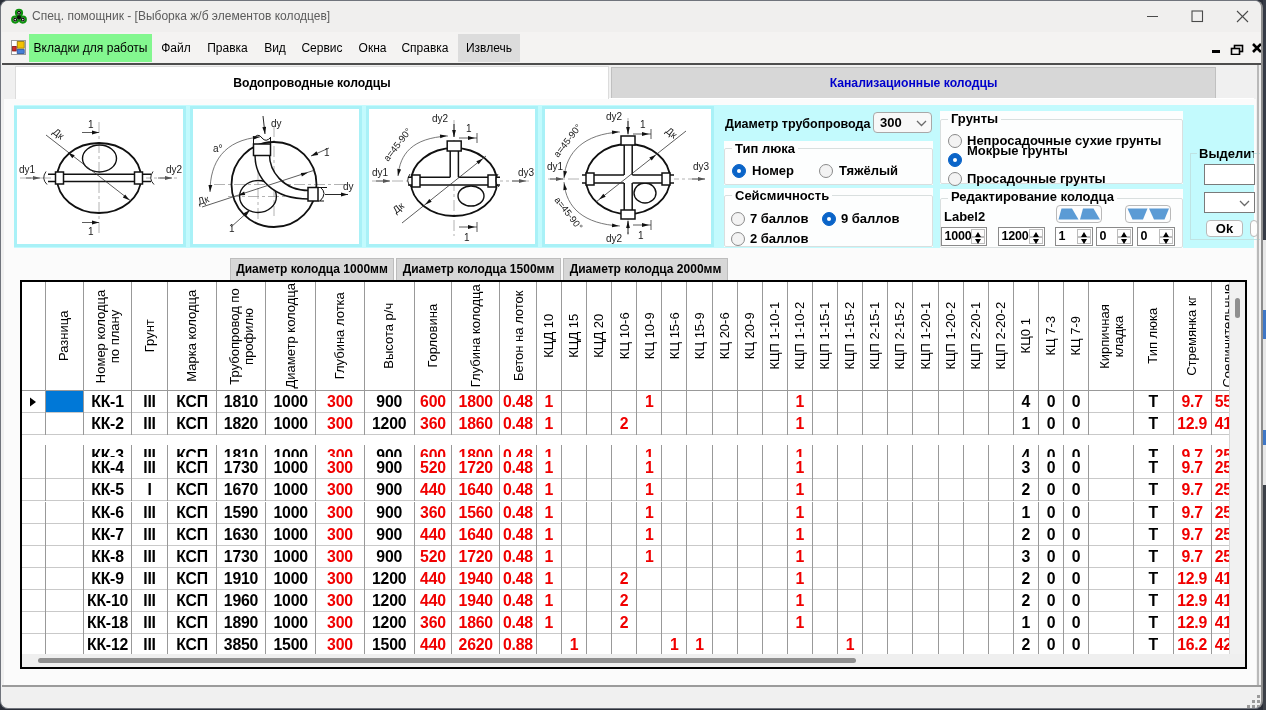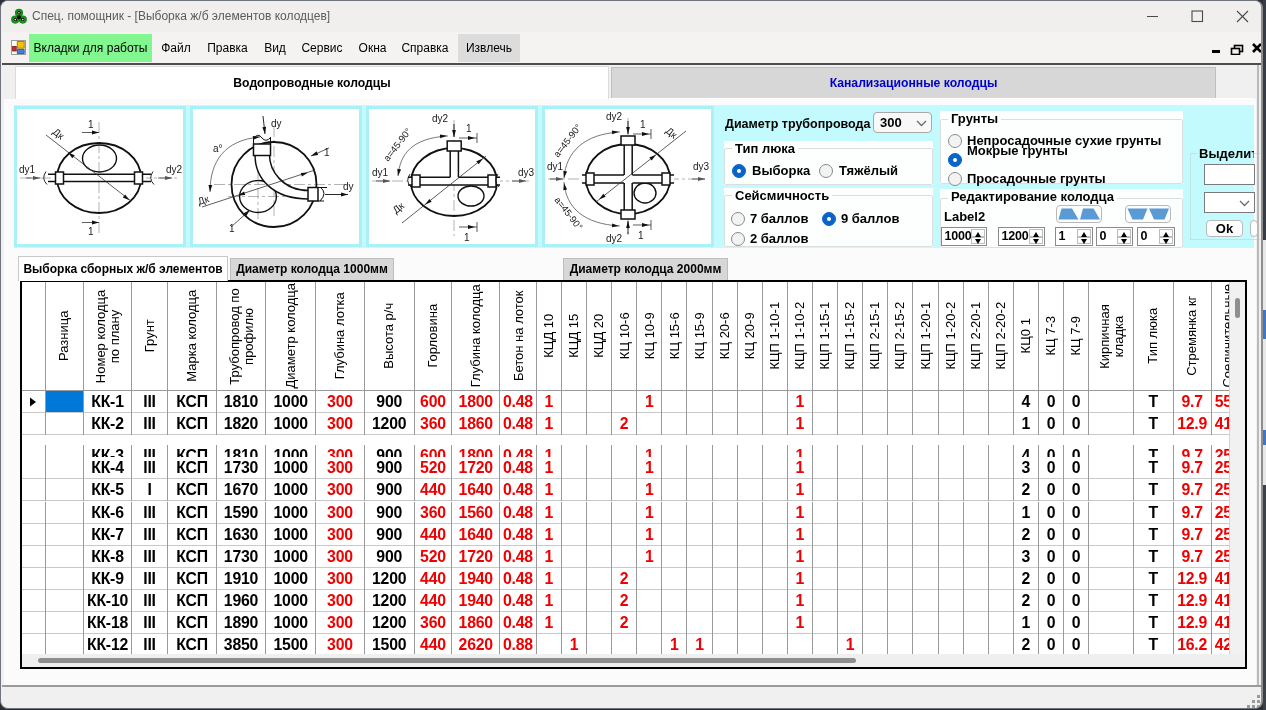--- a/index.html
+++ b/index.html
@@ -266,21 +266,21 @@
 <div class="abs" style="left:6px;top:2px;font-weight:bold;font-size:13px">300</div>
 <svg class="abs" style="right:4px;top:7px" width="11" height="7" viewBox="0 0 11 7">
         <path d="M 1 1 L 5.5 5.5 L 10 1" fill="none" stroke="#6a6a6a" stroke-width="1.3"></path>
       </svg>
 </div>
 <div class="gbx" style="left:723px;top:140px;width:209px;height:44px">
       <div class="bd" style="top:7px"></div>
       <div class="lb" style="left:8px;top:0;background:#fdfefe;padding:0 3px">Тип люка</div>
     </div>
 <div class="radio sel" style="left:731px;top:163px"></div>
-    <div class="rlab" style="left:751px;top:162px">Выборка</div>
+    <div class="rlab" style="left:751px;top:162px">Номер</div>
 <div class="radio" style="left:818px;top:163px"></div>
     <div class="rlab" style="left:838px;top:162px">Тяжёлый</div>
 <div class="gbx" style="left:723px;top:187px;width:209px;height:59px">
       <div class="bd" style="top:7px"></div>
       <div class="lb" style="left:8px;top:0;background:#fdfefe;padding:0 3px">Сейсмичность</div>
     </div>
 <div class="radio" style="left:730px;top:211px"></div>
     <div class="rlab" style="left:749px;top:210px">7 баллов</div>
 <div class="radio sel" style="left:821px;top:211px"></div>
     <div class="rlab" style="left:840px;top:210px">9 баллов</div>
@@ -371,22 +371,22 @@
 <div class="abs" style="left:1189px;top:152px;width:70px;height:87px;border:1px solid #bfe3e3;border-right:none"></div>
 <div class="abs" style="left:1196px;top:145px;width:57px;overflow:hidden;font-weight:bold;font-size:13px;background:#c3fafd;padding:0 2px;white-space:nowrap">Выделить</div>
 <div class="abs" style="left:1203px;top:163px;width:51px;height:21px;background:#fff;border:1px solid #7a7a7a"></div>
 <div class="abs" style="left:1203px;top:191px;width:51px;height:21px;background:#fff;border:1px solid #7a7a7a">
 <svg class="abs" style="right:4px;top:7px" width="11" height="7" viewBox="0 0 11 7">
         <path d="M 1 1 L 5.5 5.5 L 10 1" fill="none" stroke="#6a6a6a" stroke-width="1.3"></path>
       </svg>
     </div>
 <div class="btn" style="left:1205px;top:219px;width:37px;height:17px;text-align:center;font-weight:bold;font-size:13px;line-height:15px">Ok</div>
 <div class="btn" style="left:1249px;top:219px;width:8px;height:17px"></div>
-<div class="tab2" style="left:17px;top:255px;width:210px;height:25px;background:#fff;border:1px solid #c8c8c8;border-bottom:none;line-height:24px;z-index:2">Выборка сборных ж/б элементов</div>
 <div class="tab2" style="left:229px;top:257px;width:164px;height:23px;background:#d7d7d7;border:1px solid #bdbdbd;border-bottom:none;line-height:21px">Диаметр колодца 1000мм</div>
+<div class="tab2" style="left:395px;top:257px;width:165px;height:23px;background:#d7d7d7;border:1px solid #bdbdbd;border-bottom:none;line-height:21px">Диаметр колодца 1500мм</div>
 <div class="tab2" style="left:562px;top:257px;width:165px;height:23px;background:#d7d7d7;border:1px solid #bdbdbd;border-bottom:none;line-height:21px">Диаметр колодца 2000мм</div>
 <div id="tbl">
       <div class="hrow">
         <div class="hc" style="width:23.5px"></div>
         <div class="hc" style="width:38.5px">
           <span>Разница</span>
         </div>
         <div class="hc" style="width:48px">
           <span>Номер колодца
 по плану</span>

